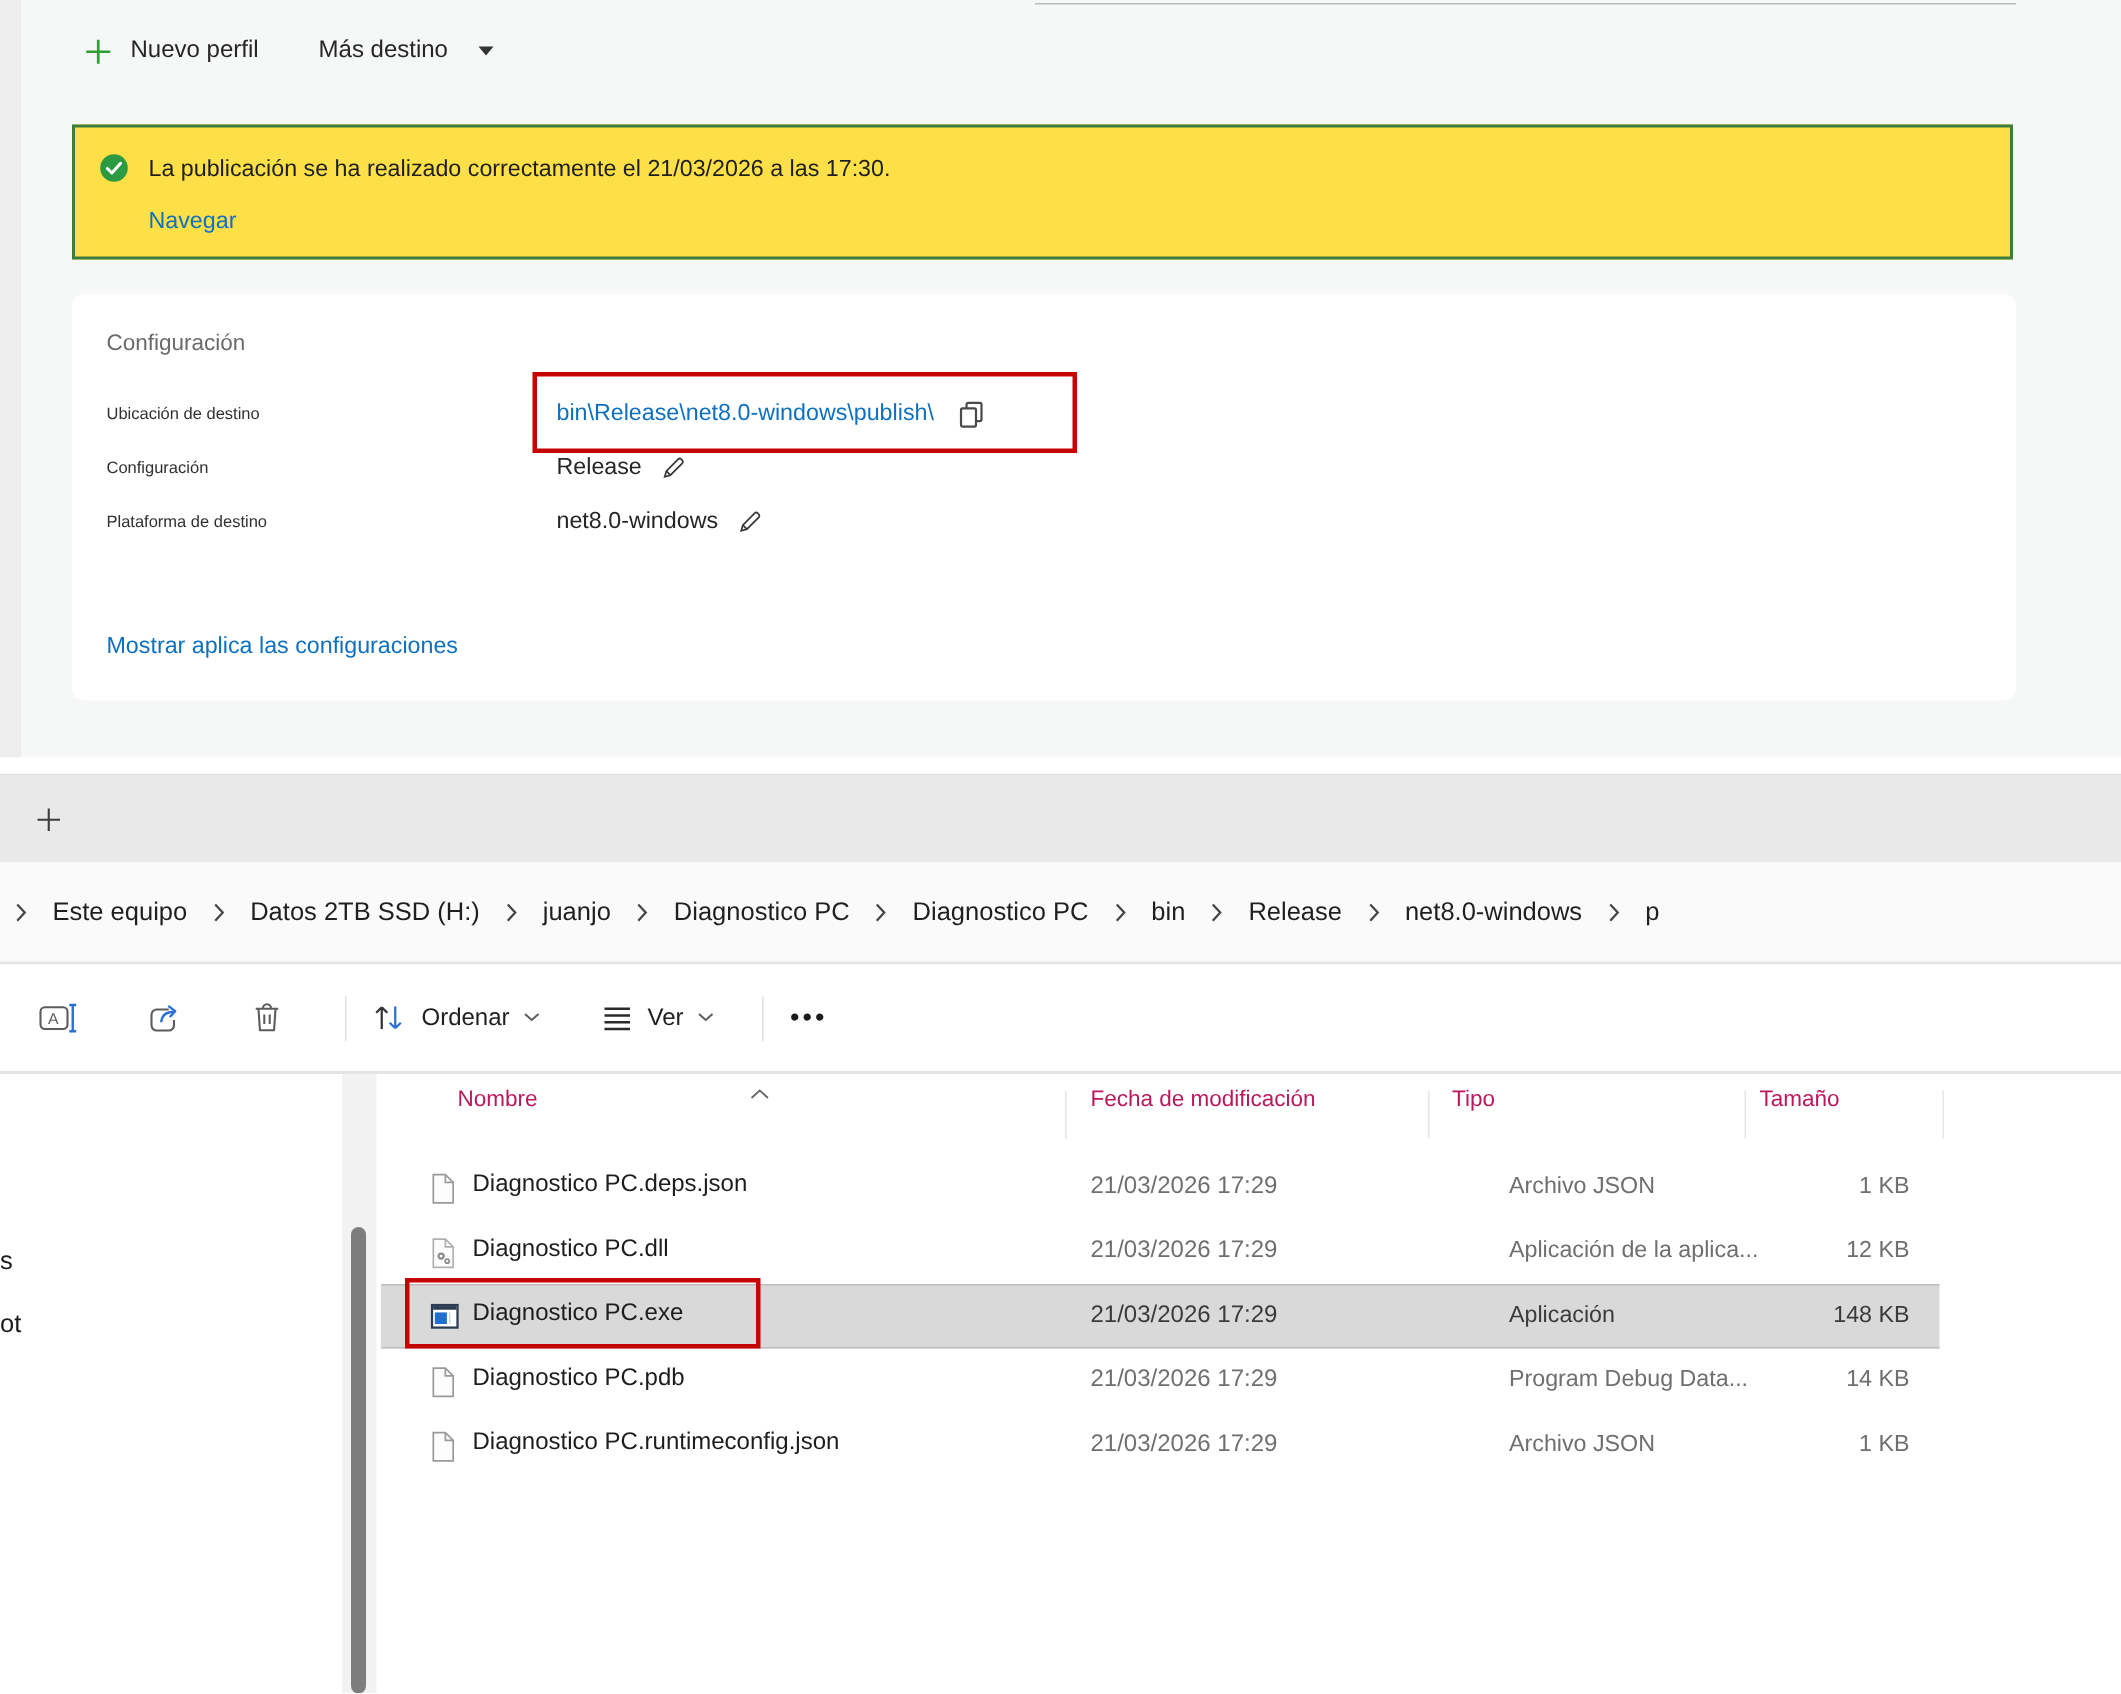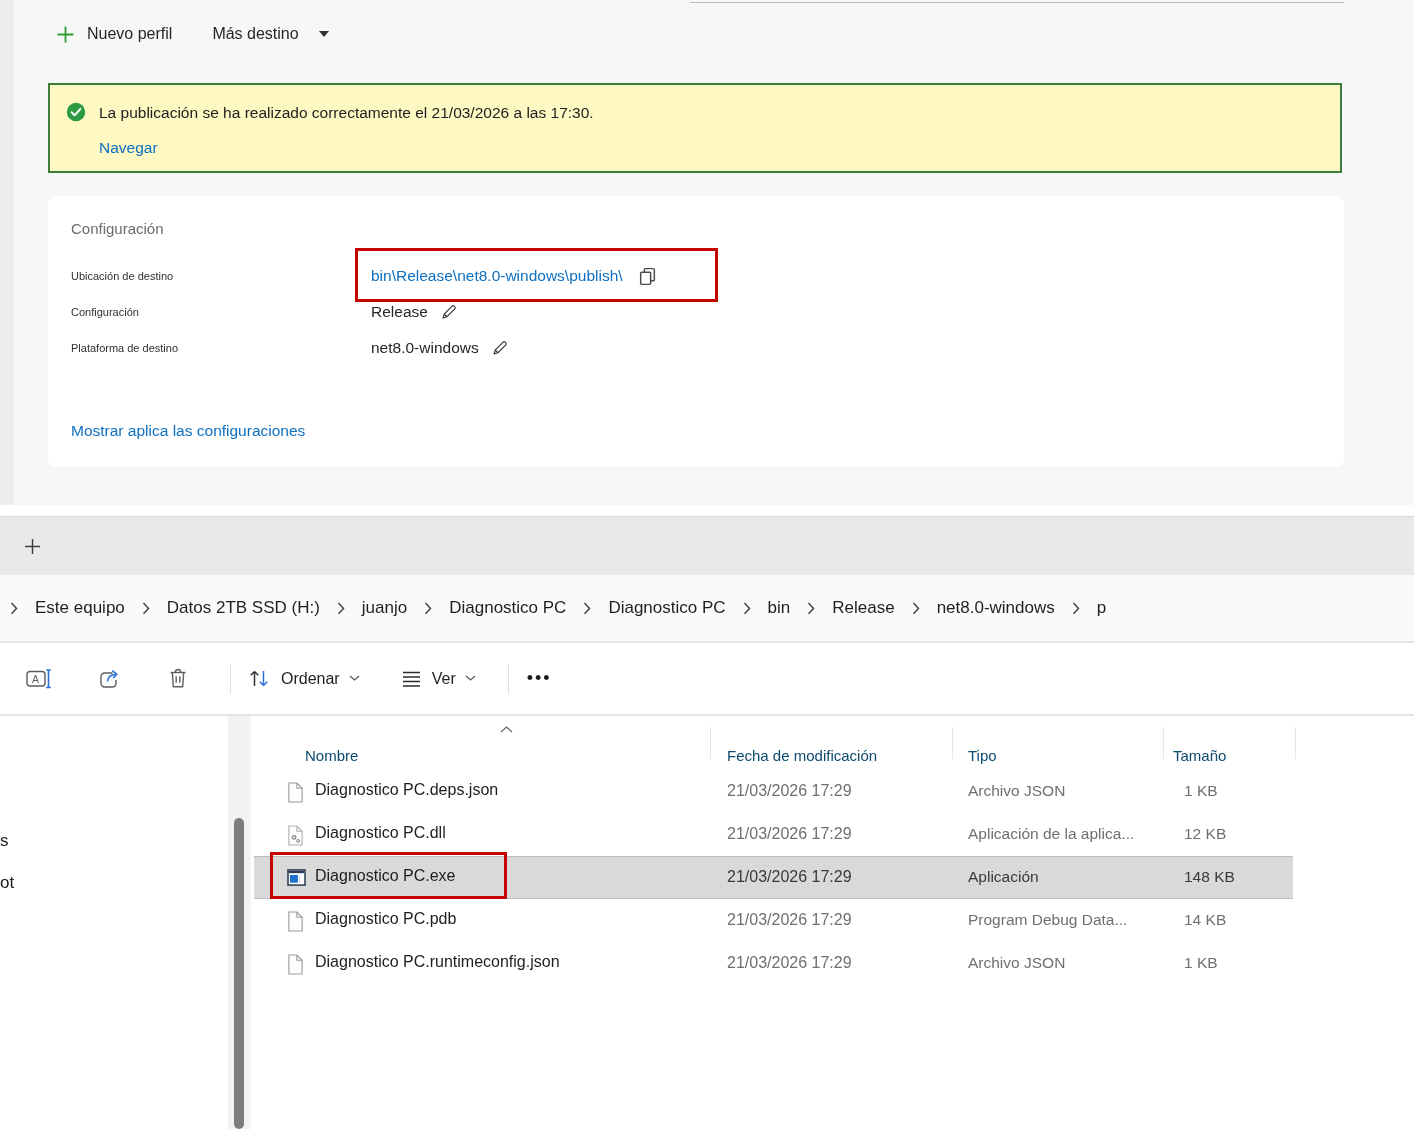--- a/index.html
+++ b/index.html
@@ -12,21 +12,21 @@
   #vs-pane{left:0;top:0;width:1414px;height:505px;background:#f6f7f7;}
   #vs-left-strip{left:0;top:0;width:14px;height:505px;background:#ededed;}
   #vs-top-artifact{left:690px;top:2px;width:654px;height:1px;background:#93a093;opacity:.65;}
 
   #vs-topbar{left:55px;top:18px;height:32px;display:flex;align-items:center;gap:12px;}
   .vs-topbtn{display:flex;align-items:center;gap:11px;font-size:16px;color:#262626;cursor:default;}
   .tri-down{width:0;height:0;border-left:5px solid transparent;border-right:5px solid transparent;
             border-top:6px solid #333;margin-left:9px;}
   #more-actions{margin-left:28px;}
 
-  #banner{left:48px;top:83px;width:1294px;height:90px;background:#fef9c3;border:2px solid #3e7d3e;box-sizing:border-box;}
+  #banner{left:48px;top:83px;width:1294px;height:90px;background:#fde047;border:2px solid #3e7d3e;box-sizing:border-box;}
   #banner-check{position:absolute;left:16px;top:17px;}
   #banner-msg{position:absolute;left:49px;top:19px;font-size:15.5px;color:#1e1e1e;}
   #banner-link{position:absolute;left:49px;top:54px;font-size:15.5px;color:#0e70c0;cursor:pointer;}
 
   #config-card{left:48px;top:196px;width:1296px;height:271px;background:#fff;border-radius:8px;}
   #config-title{position:absolute;left:23px;top:24px;font-size:15px;color:#6b6b6b;}
   .cfg-row{position:absolute;left:23px;height:28px;display:flex;align-items:center;}
   .cfg-label{width:300px;font-size:11px;color:#303030;}
   .cfg-value{font-size:15.5px;color:#262626;display:flex;align-items:center;}
   .cfg-link{color:#0e70c0;}
@@ -59,32 +59,32 @@
   #sep2{margin-left:32px;}
   #tb-more{margin-left:18px;font-size:18px;letter-spacing:2px;color:#1b1b1b;}
 
   
   #content{left:0;top:716px;width:1414px;height:413px;background:#fff;}
   .frag{position:absolute;left:0;font-size:17px;color:#1b1b1b;}
   #scroll-track{position:absolute;left:228px;top:0;width:23px;height:413px;background:#f2f2f2;}
   #scroll-thumb{position:absolute;left:6px;top:102px;width:10px;height:311px;background:#7d7d7d;border-radius:6px;cursor:pointer;}
 
   #hdr-row{position:absolute;left:252px;top:7px;height:38px;width:1162px;}
-  .hdr{position:absolute;top:24px;font-size:15px;color:#0c4a6e;cursor:pointer;}
+  .hdr{position:absolute;top:1px;font-size:15px;color:#be185d;cursor:pointer;}
   .hdr-sep{position:absolute;top:4px;width:1px;height:32px;background:#e6e6e6;}
   #sort-caret{position:absolute;left:248px;top:2px;}
 
   .file-row{position:absolute;left:252px;width:1162px;height:43px;cursor:pointer;}
   .row-sel-bg{position:absolute;left:2px;top:0;width:1039px;height:43px;background:#d9d9d9;
               border-top:1px solid #bdbdbd;border-bottom:1px solid #bdbdbd;box-sizing:border-box;}
   .f-icon{position:absolute;left:35px;top:12px;}
   .f-name{position:absolute;left:63px;top:11px;font-size:16px;color:#1d1d1d;}
   .f-date{position:absolute;left:475px;top:12px;font-size:16px;color:#6f6f6f;}
-  .f-type{position:absolute;left:716px;top:12px;font-size:15.5px;color:#6f6f6f;}
-  .f-size{position:absolute;left:932px;top:12px;width:123px;font-size:15.5px;color:#6f6f6f;}
+  .f-type{position:absolute;left:754px;top:12px;font-size:15.5px;color:#6f6f6f;}
+  .f-size{position:absolute;left:898px;top:12px;width:123px;text-align:right;font-size:15.5px;color:#6f6f6f;}
   .selected .f-date,.selected .f-type,.selected .f-size{color:#3a3a3a;}
   #red-box-exe{left:270px;top:136px;width:237px;height:47px;}
 </style>
 </head>
 <body>
 
 <div id="root">
 
   <div class="abs" id="vs-pane">
     <div class="abs" id="vs-left-strip"></div>

